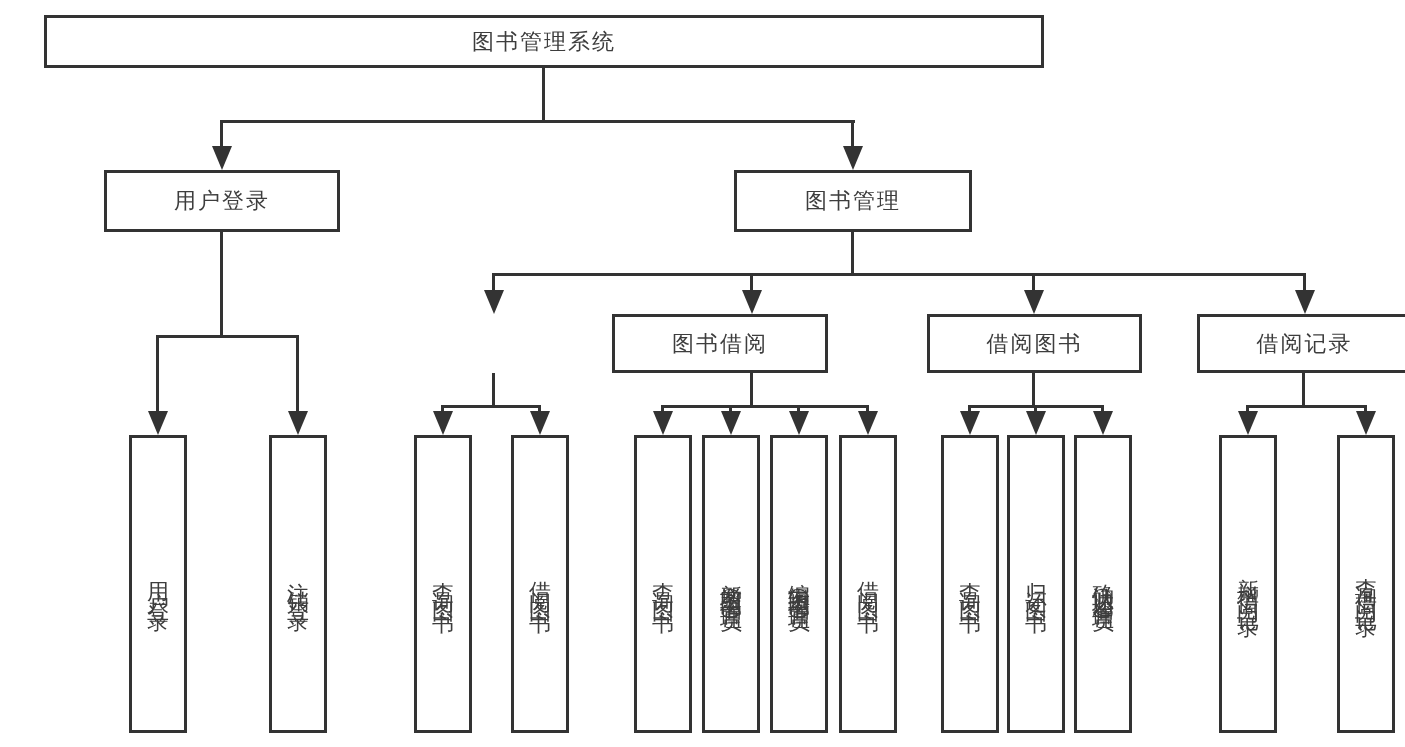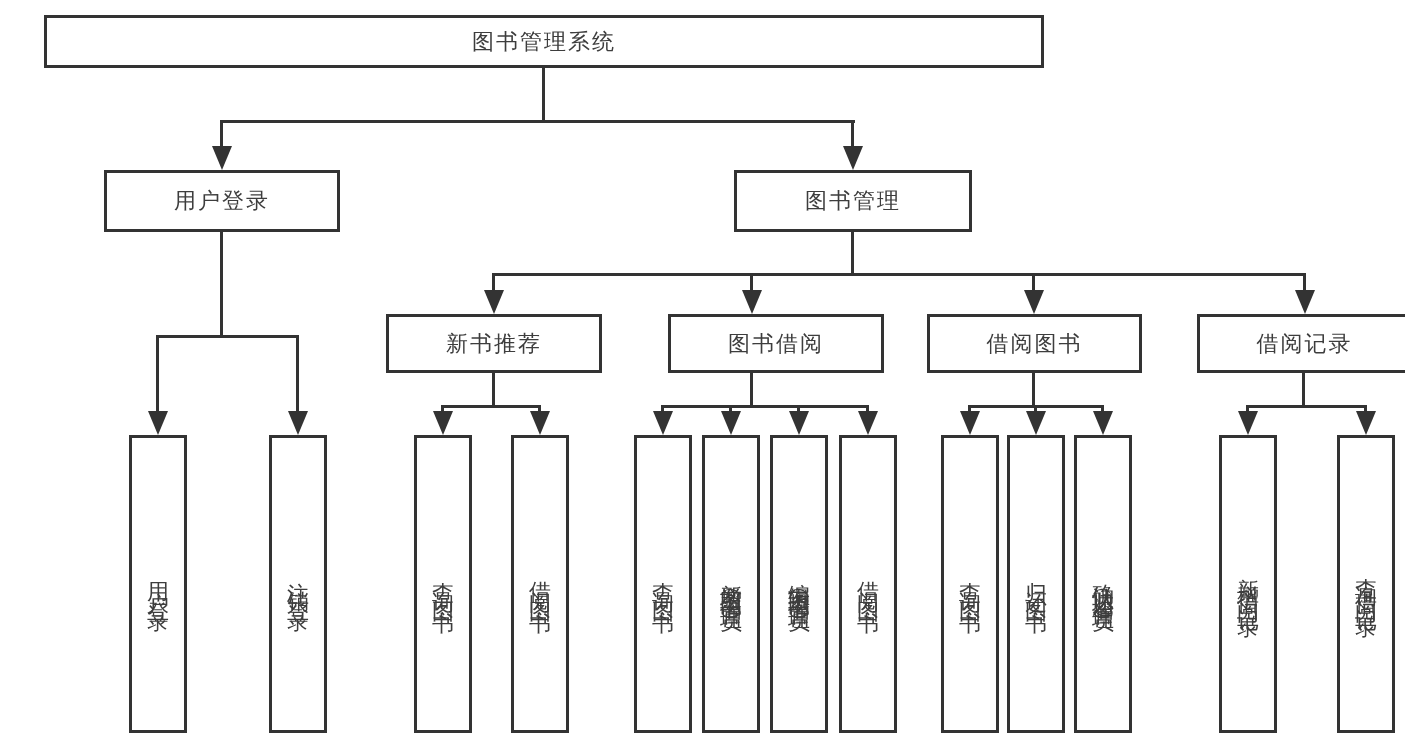--- a/index.html
+++ b/index.html
@@ -79,22 +79,21 @@
   <div class="hline" style="left:469px;top:273px;width:812px;"></div>
   <div class="vline" style="left:468px;top:273px;height:20px;"></div>
   <div class="arrow" style="left:460px;top:290px;"></div>
   <div class="vline" style="left:726px;top:273px;height:20px;"></div>
   <div class="arrow" style="left:718px;top:290px;"></div>
   <div class="vline" style="left:1008px;top:273px;height:20px;"></div>
   <div class="arrow" style="left:1000px;top:290px;"></div>
   <div class="vline" style="left:1279px;top:273px;height:20px;"></div>
   <div class="arrow" style="left:1271px;top:290px;"></div>
 
-  <div class="box" style="left:362px;top:314px;width:216px;height:59px;">新书推荐</div>
-  <div class="box" style="left:644px;top:314px;width:216px;height:59px;">图书借阅</div>
+  <div class="box" style="left:588px;top:314px;width:216px;height:59px;">图书借阅</div>
   <div class="box" style="left:903px;top:314px;width:215px;height:59px;">借阅图书</div>
   <div class="box" style="left:1173px;top:314px;width:215px;height:59px;">借阅记录</div>
 
   <div class="vline" style="left:468px;top:373px;height:32px;"></div>
   <div class="hline" style="left:418px;top:405px;width:98px;"></div>
   <div class="vline" style="left:417px;top:405px;height:12px;"></div>
   <div class="arrow" style="left:409px;top:411px;"></div>
   <div class="vline" style="left:514px;top:405px;height:12px;"></div>
   <div class="arrow" style="left:506px;top:411px;"></div>
 

